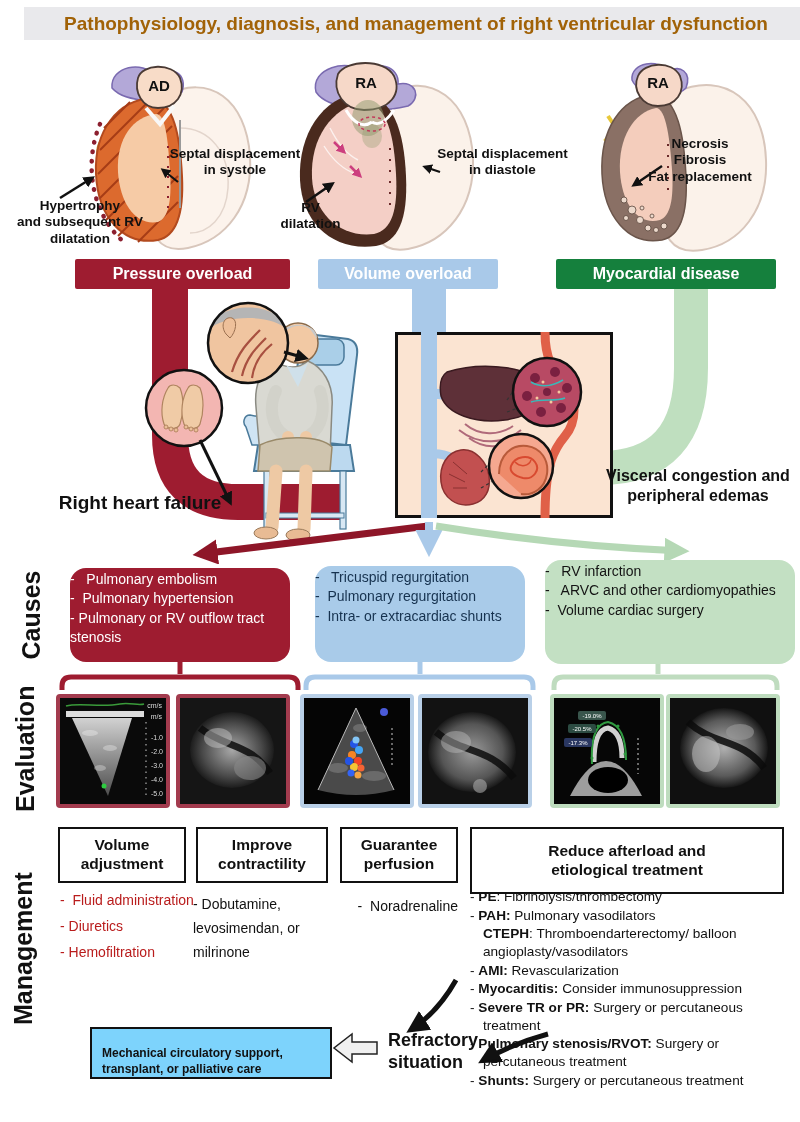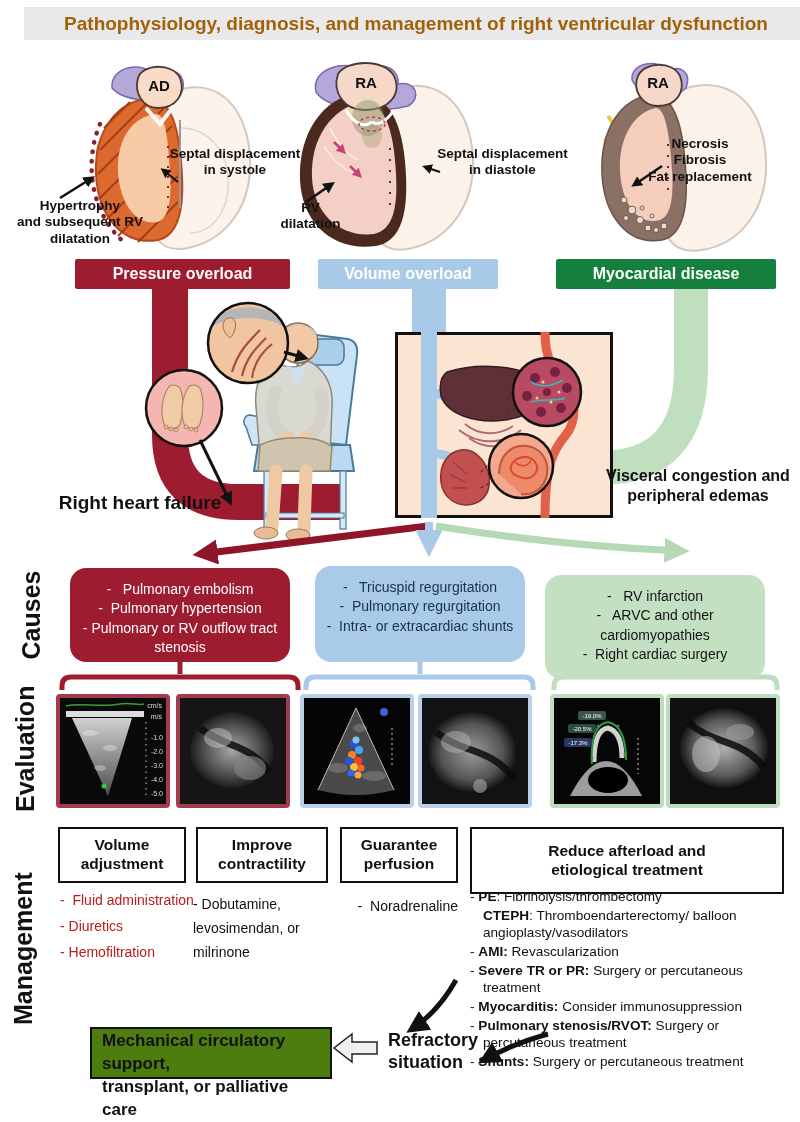--- a/index.html
+++ b/index.html
@@ -7,38 +7,38 @@
        font-family:"Liberation Sans",sans-serif;overflow:hidden;color:#111}
   .abs{position:absolute}
   #title{left:24px;top:7px;width:784px;height:33px;background:#e9e9ec;color:#a16207;
          font-weight:bold;font-size:19px;display:flex;align-items:center;justify-content:center;z-index:6}
   .note{font-weight:bold;font-size:13.5px;line-height:1.22;text-align:center;
         white-space:pre-line;color:#111;z-index:6}
   .banner{height:30px;display:flex;align-items:center;justify-content:center;
           font-weight:bold;font-size:16px;color:#fff;border-radius:2px;z-index:4}
   .vlabel{font-weight:bold;font-size:25px;color:#111;text-align:center;
           transform:rotate(-90deg);z-index:6}
-  .cbox{border-radius:16px;font-size:14px;line-height:1.38;text-align:center;
-        padding-top:12px;box-sizing:border-box;z-index:4}
+  .cbox{border-radius:16px;font-size:14px;line-height:1.38;
+        padding-top:2px;box-sizing:border-box;z-index:4}
   .ci{white-space:pre-wrap}
   .mhead{border:2.5px solid #111;background:#fff;display:flex;align-items:center;justify-content:center;
          text-align:center;font-weight:bold;font-size:15.5px;line-height:1.2;white-space:pre-line;
          box-sizing:border-box;z-index:4}
   .mitem{font-size:14px;color:#b91c1c;margin-bottom:10px;white-space:pre-wrap}
   .m4item{font-size:13.6px;line-height:1.3;padding-left:13px;text-indent:-13px;margin-bottom:1px}
   .m4item.nob{text-indent:0}
   .lead{font-weight:bold}
   .ev{top:694px;width:114px;height:114px;border-radius:4px;box-sizing:border-box;
       background:#000;z-index:4;overflow:hidden}
   .evr{border:4px solid #a33b4e}
   .evb{border:4px solid #b9d0e8}
   .evg{border:4px solid #bedcbe}
   .ev svg{display:block}
-  #support-box{border:2.5px solid #111;background:#4d7c0f;font-weight:bold;font-size:17px;
-               line-height:1.35;white-space:pre-line;padding:1px 10px;box-sizing:border-box;z-index:6}
+  #support-box{border:2.5px solid #111;background:#7dd3fc;font-weight:bold;font-size:12px;
+               line-height:1.35;white-space:pre-line;padding:16px 10px;box-sizing:border-box;z-index:6}
   #refractory{font-weight:bold;font-size:18px;line-height:1.2;white-space:pre-line;z-index:6}
 </style>
 </head>
 <body>
 
 <div id="fig">
 
   <div id="title" class="abs">Pathophysiology, diagnosis, and management of right ventricular dysfunction</div>
 
   <svg class="abs" style="left:0;top:0;z-index:1" width="800" height="1122" viewBox="0 0 800 1122">
@@ -307,24 +307,24 @@
   <div class="abs cbox" style="left:70px;top:568px;width:220px;height:94px;background:#9e1c30;color:#fff">
     <div class="ci">-   Pulmonary embolism</div>
     <div class="ci">-  Pulmonary hypertension</div>
     <div class="ci">- Pulmonary or RV outflow tract stenosis</div>
   </div>
   <div class="abs cbox" style="left:315px;top:566px;width:210px;height:96px;background:#a9cbe9;color:#16324f">
     <div class="ci">-   Tricuspid regurgitation</div>
     <div class="ci">-  Pulmonary regurgitation</div>
     <div class="ci">-  Intra- or extracardiac shunts</div>
   </div>
-  <div class="abs cbox" style="left:545px;top:575px;width:220px;height:104px;background:#c3e0c3;color:#141414">
+  <div class="abs cbox" style="left:545px;top:560px;width:250px;height:104px;background:#c3e0c3;color:#141414">
     <div class="ci">-   RV infarction</div>
     <div class="ci">-   ARVC and other cardiomyopathies</div>
-    <div class="ci">-  Right cardiac surgery</div>
+    <div class="ci">-  Volume cardiac surgery</div>
   </div>
 
   <div class="abs ev evr" style="left:56px">
     <svg width="106" height="106" viewBox="0 0 106 106">
       <defs>
           <linearGradient id="gd" x1="0" y1="0" x2="0" y2="1">
         <stop offset="0" stop-color="#e8e8e8"></stop>
             <stop offset="1" stop-color="#555"></stop>
           </linearGradient>
         </defs>
@@ -469,24 +469,25 @@
     <div class="mitem">- Diuretics</div>
     <div class="mitem">- Hemofiltration</div>
   </div>
   <div class="abs" style="left:193px;top:893px;width:138px;text-align:left;font-size:14px;line-height:1.7;white-space:pre-line;z-index:4">- Dobutamine,
 levosimendan, or
 milrinone</div>
   <div class="abs" style="left:340px;top:898px;width:118px;text-align:right;font-size:14px;white-space:pre-wrap;z-index:4">-  Noradrenaline</div>
 
   <div class="abs" style="left:470px;top:888px;width:312px;z-index:4">
     <div class="m4item"><span>- </span><span class="lead">PE</span><span>: Fibrinolysis/thrombectomy</span></div>
+    <div class="m4item"><span>- </span><span class="lead">PAH:</span><span> Pulmonary vasodilators</span></div>
     <div class="m4item nob"><span></span><span class="lead">CTEPH</span><span>: Thromboendarterectomy/ balloon angioplasty/vasodilators</span></div>
     <div class="m4item"><span>- </span><span class="lead">AMI:</span><span> Revascularization</span></div>
+    <div class="m4item"><span>- </span><span class="lead">Myocarditis:</span><span> Consider immunosuppression</span></div>
     <div class="m4item"><span>- </span><span class="lead">Severe TR or PR:</span><span> Surgery or percutaneous treatment</span></div>
-    <div class="m4item"><span>- </span><span class="lead">Myocarditis:</span><span> Consider immunosuppression</span></div>
     <div class="m4item"><span>- </span><span class="lead">Pulmonary stenosis/RVOT:</span><span> Surgery or percutaneous treatment</span></div>
     <div class="m4item"><span>- </span><span class="lead">Shunts:</span><span> Surgery or percutaneous treatment</span></div>
   </div>
 
   <div id="support-box" class="abs" style="left:90px;top:1027px;width:242px;height:52px">Mechanical circulatory support,
 transplant, or palliative care</div>
   <div id="refractory" class="abs" style="left:388px;top:1030px;width:130px">Refractory
 situation</div>
 
 </div>

